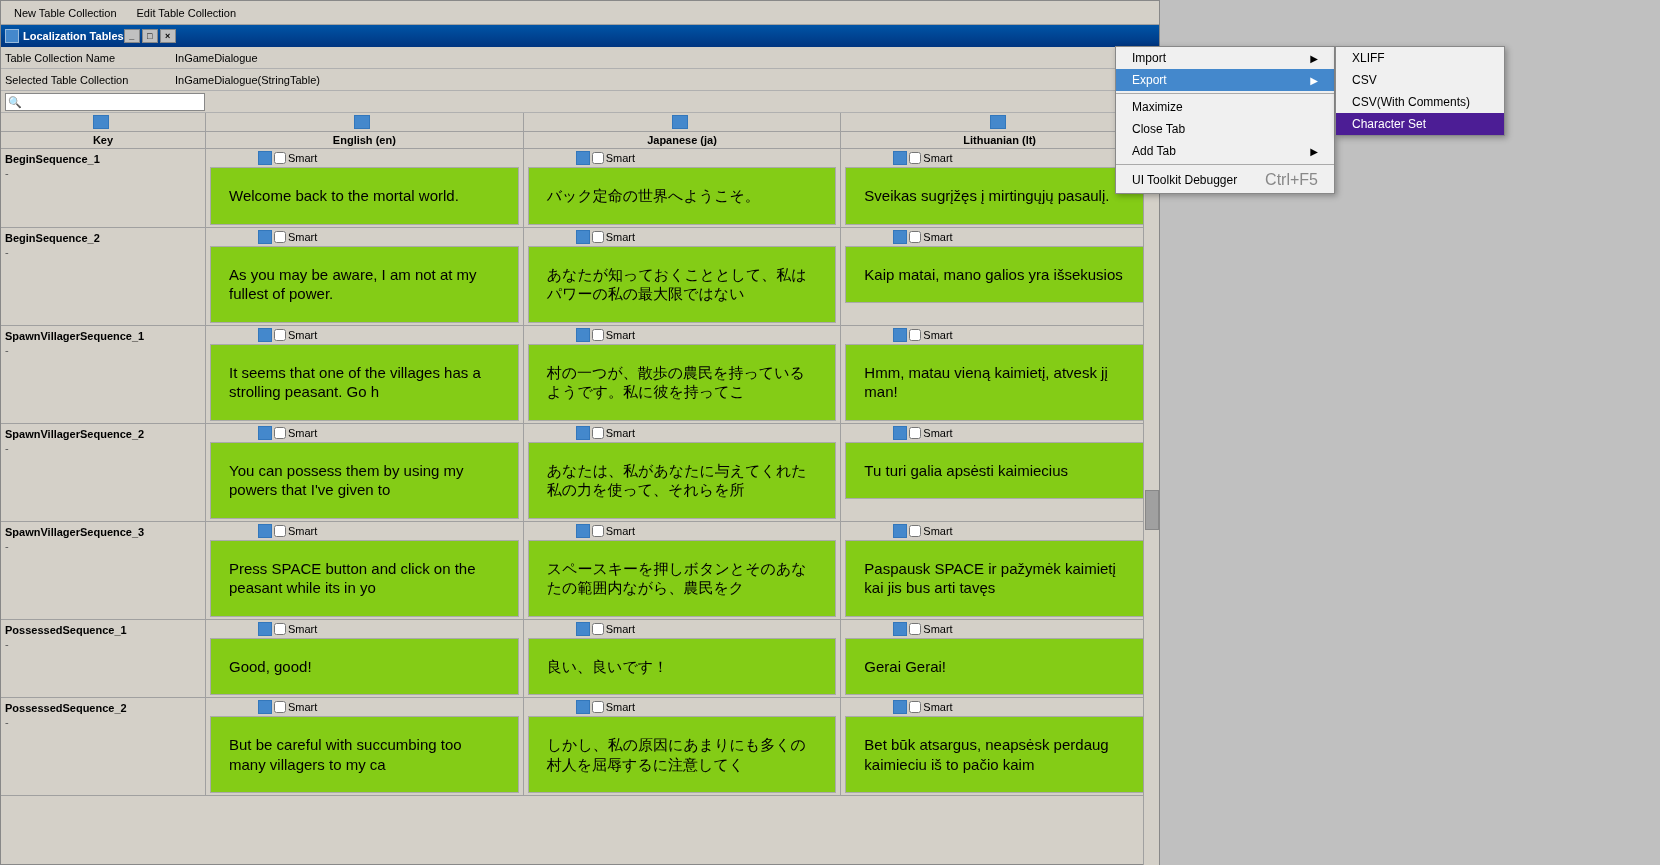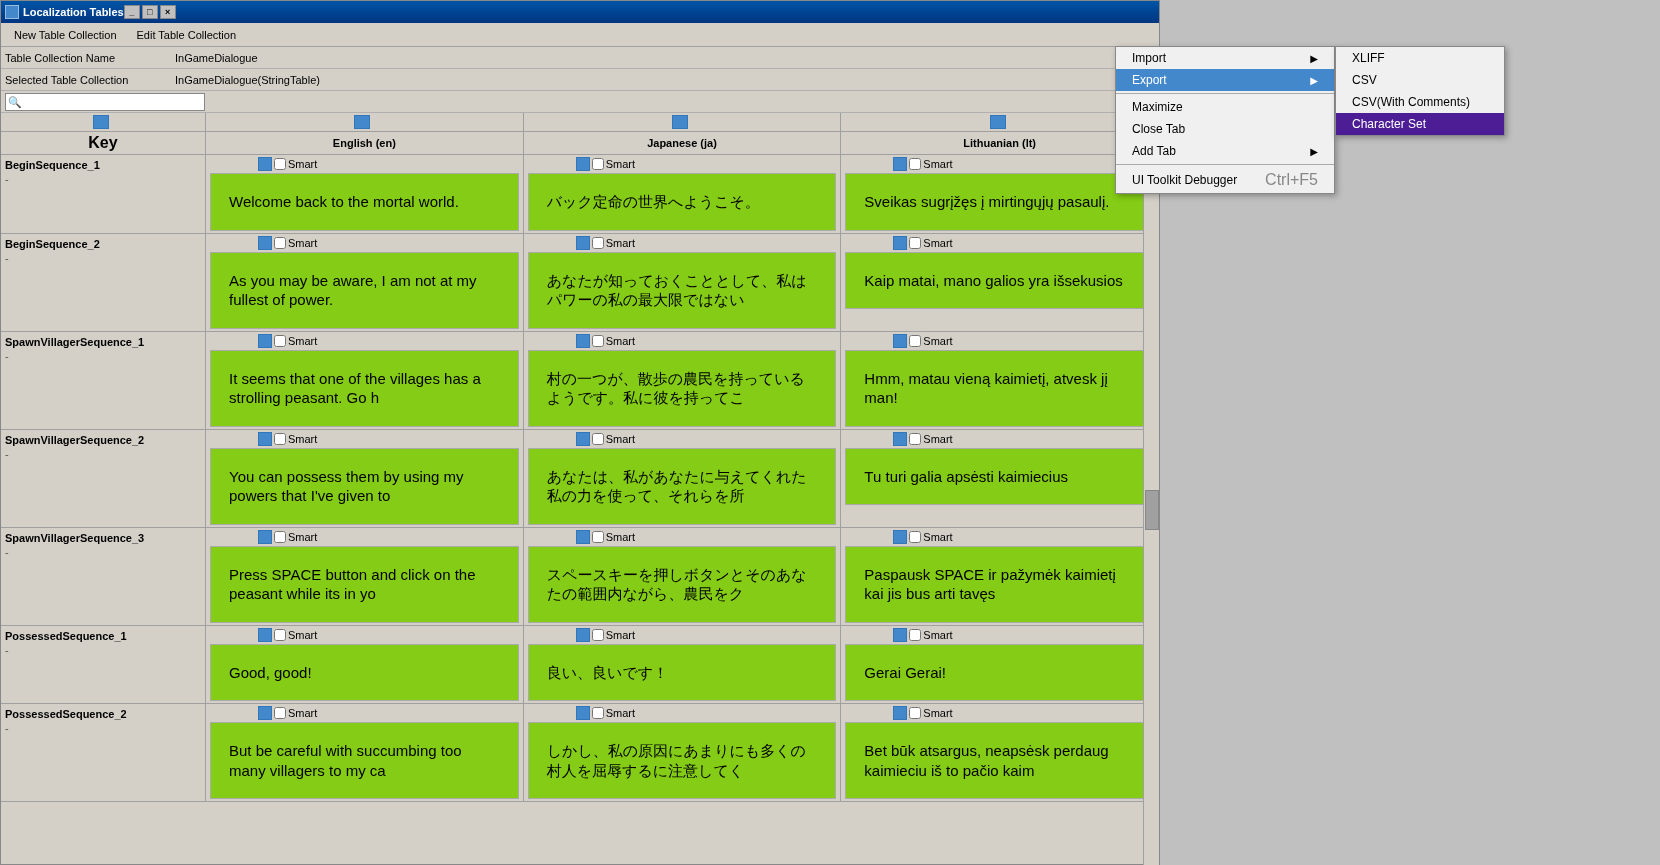--- a/index.html
+++ b/index.html
@@ -154,21 +154,21 @@
     #sub-header {
       display: flex;
       background: #d4d0c8;
       border-bottom: 1px solid #a0a0a0;
     }
     .sub-key {
       width: 205px;
       min-width: 205px;
       border-right: 1px solid #a0a0a0;
       padding: 2px 4px;
-      font-size: 16px;
+      font-size: 11px;
       display: flex; align-items: center; justify-content: center;
       font-weight: bold;
     }
     .sub-lang {
       flex: 1;
       border-right: 1px solid #a0a0a0;
       padding: 2px 4px;
       font-size: 11px;
       display: flex; align-items: center; justify-content: center;
       font-weight: bold;
@@ -345,35 +345,35 @@
       font-size: 14px;
       color: #333;
       cursor: pointer;
     }
   </style>
 </head>
 <body>
 
 <div id="main-window">
 
+  <div id="menu-toolbar">
+    <button class="menu-btn">New Table Collection</button>
+    <button class="menu-btn">Edit Table Collection</button>
+  </div>
+
   <div id="title-bar">
     <div id="title-bar-icon"></div>
     <span id="title-text">Localization Tables</span>
     <div id="title-bar-buttons">
       <div class="title-btn">_</div>
       <div class="title-btn">□</div>
       <div class="title-btn">×</div>
     </div>
   </div>
 
-  <div id="menu-toolbar">
-    <button class="menu-btn">New Table Collection</button>
-    <button class="menu-btn">Edit Table Collection</button>
-  </div>
-
   <div class="info-row">
     <span class="info-label">Table Collection Name</span>
     <span class="info-value">InGameDialogue</span>
   </div>
   <div class="info-row">
     <span class="info-label">Selected Table Collection</span>
     <span class="info-value">InGameDialogue(StringTable)</span>
   </div>
 
   <div id="search-bar">

